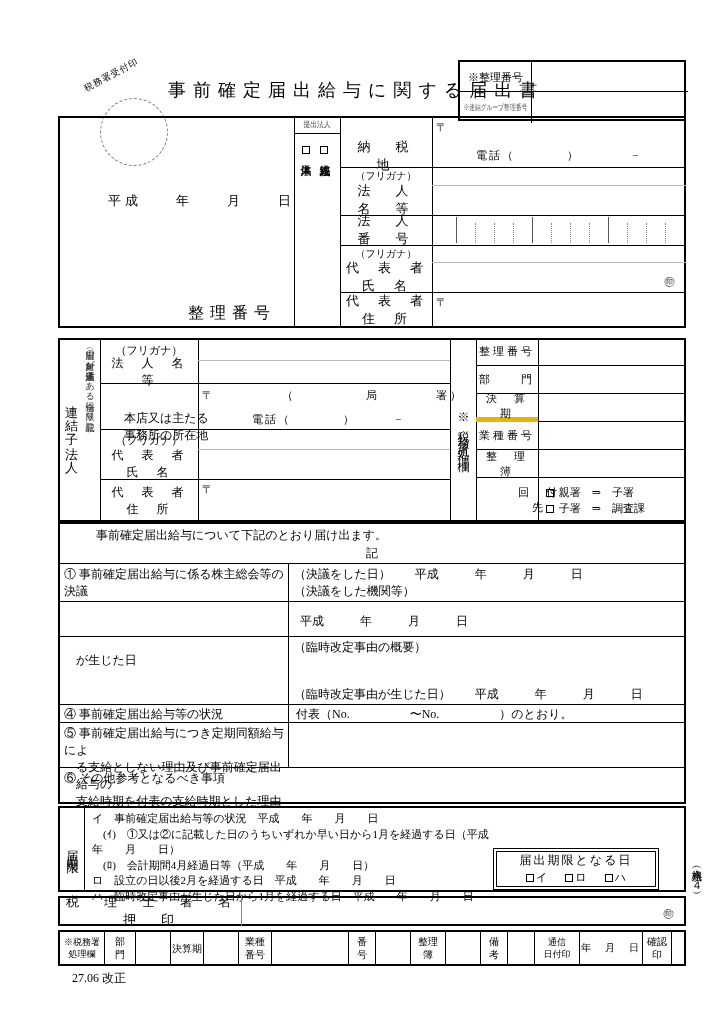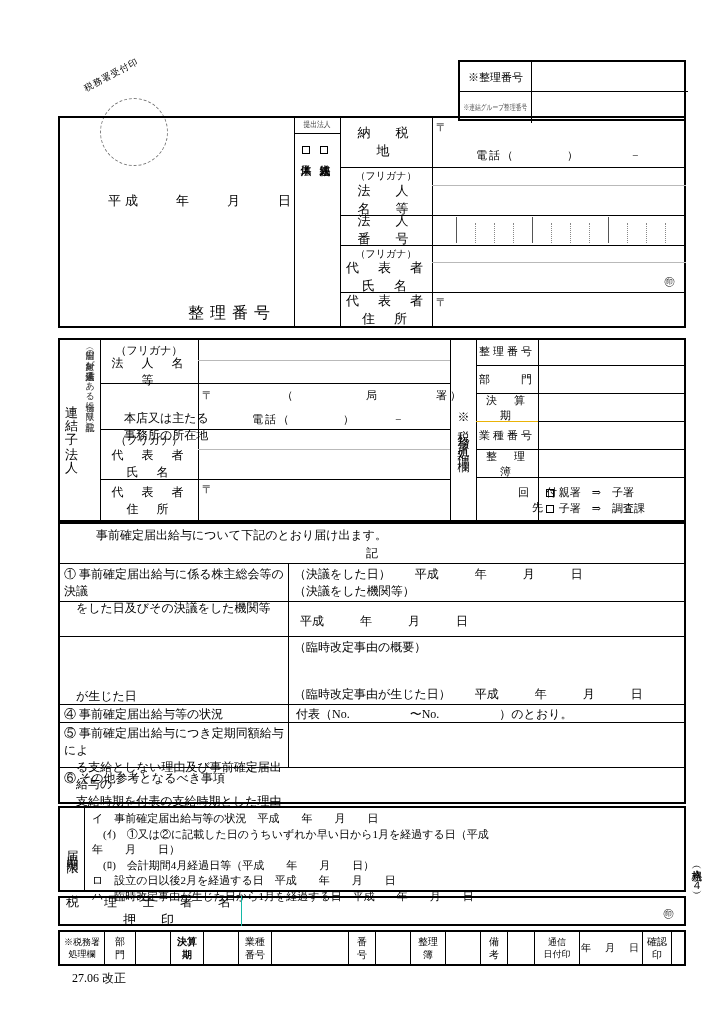--- a/index.html
+++ b/index.html
@@ -117,20 +117,23 @@
     <div class="abs" style="left:0; top:30px; width:228px; height:31px;">
       <div class="abs ctr bx" style="left:0; top:0; width:72px; height:31px; font-size:8px; border:none; border-right:1px solid #000;">
         <span style="transform:scaleX(0.72); white-space:nowrap; color:#555;">※連結グループ整理番号</span>
       </div>
       <div class="abs lft t11 pad4" style="left:72px; top:0; width:156px; height:31px;">
         <span></span>
       </div>
     </div>
   </div>
 
+  <div class="abs title" style="left:168px; top:78px; width:290px; height:26px;">
+    <span>事前確定届出給与に関する届出書</span>
+  </div>
 
   <div class="dashed-circle" style="left:100px; top:98px; width:68px; height:68px;"></div>
   <div class="stamp-label" style="left:88px; top:82px;">
     <span>税務署受付印</span>
   </div>
 
   <div class="abs bx-thick" style="left:58px; top:116px; width:628px; height:212px;"></div>
 
   <div class="abs t13" style="left:108px; top:192px; letter-spacing:4px;">
     <span>平成　　年　　月　　日</span>
@@ -162,21 +165,21 @@
 
   <div class="abs" style="left:340px; top:116px; width:0; height:212px; border-left:1px solid #000;"></div>
 
   <div class="abs" style="left:432px; top:116px; width:0; height:212px; border-left:1px solid #000;"></div>
 
   <div class="abs" style="left:340px; top:167px; width:346px; height:0; border-top:1px solid #000;"></div>
   <div class="abs" style="left:340px; top:215px; width:346px; height:0; border-top:1px solid #000;"></div>
   <div class="abs" style="left:340px; top:245px; width:346px; height:0; border-top:1px solid #000;"></div>
   <div class="abs" style="left:340px; top:292px; width:346px; height:0; border-top:1px solid #000;"></div>
 
-  <div class="abs ctr t13 sp2" style="left:340px; top:116px; width:92px; height:51px;">
+  <div class="abs ctr t13 sp2" style="left:340px; top:130px; width:92px; height:51px;">
     <span>納　税　地</span>
   </div>
   <div class="abs t11" style="left:436px; top:120px;">
     <span>〒</span>
   </div>
   <div class="abs t11" style="left:476px; top:148px; letter-spacing:2px;">
     <span>電話（　　　　）　　　　−</span>
   </div>
   <div class="abs" style="left:432px; top:116px; width:254px; height:51px;"></div>
 
@@ -301,21 +304,21 @@
     <span></span>
   </div>
 
   <div class="abs ctr t11 sp1" style="left:476px; top:366px; width:62px; height:28px; border-bottom:1px solid #000;">
     <span>部　　門</span>
   </div>
   <div class="abs" style="left:538px; top:366px; width:148px; height:28px; border-bottom:1px solid #000;">
     <span></span>
   </div>
 
-  <div class="abs ctr t11 sp1" style="left:476px; top:394px; width:62px; height:28px; border-bottom:1px solid #eab308;">
+  <div class="abs ctr t11 sp1" style="left:476px; top:394px; width:62px; height:28px; border-bottom:5px solid #eab308;">
     <span>決　算　期</span>
   </div>
   <div class="abs" style="left:538px; top:394px; width:148px; height:28px; border-bottom:1px solid #000;">
     <span></span>
   </div>
 
   <div class="abs ctr t11 sp1" style="left:476px; top:422px; width:62px; height:28px; border-bottom:1px solid #000;">
     <span>業種番号</span>
   </div>
   <div class="abs" style="left:538px; top:422px; width:148px; height:28px; border-bottom:1px solid #000;">
@@ -359,35 +362,32 @@
   <div class="abs" style="left:58px; top:636px; width:628px; height:0; border-top:1px solid #000;"></div>
   <div class="abs" style="left:58px; top:704px; width:628px; height:0; border-top:1px solid #000;"></div>
   <div class="abs" style="left:58px; top:722px; width:628px; height:0; border-top:1px solid #000;"></div>
   <div class="abs" style="left:58px; top:767px; width:628px; height:0; border-top:1px solid #000;"></div>
 
   <div class="abs t12" style="left:64px; top:566px; width:222px; line-height:17px;">
     <div>
       <span>①</span>
       <span>事前確定届出給与に係る株主総会等の決議</span>
     </div>
-    <div style="padding-left:12px;">
-      <span>をした日及びその決議をした機関等</span>
-    </div>
   </div>
   <div class="abs t12" style="left:294px; top:566px; width:388px; line-height:17px;">
     <div>（決議をした日）　　平成　　　年　　　月　　　日</div>
     <div>（決議をした機関等）</div>
   </div>
 
   <div class="abs t12" style="left:300px; top:613px; width:380px;">
     <span>平成　　　年　　　月　　　日</span>
   </div>
 
   <div class="abs t12" style="left:64px; top:652px; width:222px; line-height:17px;">
-    <div style="padding-left:12px;margin-top:36px;">
+    <div style="padding-left:12px;">
       <span>が生じた日</span>
     </div>
   </div>
   <div class="abs t12" style="left:294px; top:639px; width:388px;">
     <span>（臨時改定事由の概要）</span>
   </div>
   <div class="abs t12" style="left:294px; top:686px; width:388px;">
     <span>（臨時改定事由が生じた日）　　平成　　　年　　　月　　　日</span>
   </div>
 
@@ -426,41 +426,57 @@
   <div class="abs" style="left:84px; top:806px; width:0; height:86px; border-left:1px solid #000;"></div>
 
   <div class="abs t11" style="left:92px; top:811px; width:400px; line-height:15.5px;">
     <div>イ　事前確定届出給与等の状況　平成　　年　　月　　日</div>
     <div>　(ｲ)　①又は②に記載した日のうちいずれか早い日から1月を経過する日（平成　　年　　月　　日）</div>
     <div>　(ﾛ)　会計期間4月経過日等（平成　　年　　月　　日）</div>
     <div>ロ　設立の日以後2月を経過する日　平成　　年　　月　　日</div>
     <div>ハ　臨時改定事由が生じた日から1月を経過する日　平成　　年　　月　　日</div>
   </div>
 
+  <div class="abs dbl-box" style="left:496px; top:851px; width:160px; height:36px; background:#fff;">
+    <div class="ctr t12" style="height:17px; letter-spacing:2px;">
+      <span>届出期限となる日</span>
+    </div>
+    <div class="ctr t11" style="height:17px;">
+      <span style="margin:0 9px;">
+        <span class="chk"></span><span>イ</span>
+      </span>
+      <span style="margin:0 9px;">
+        <span class="chk"></span><span>ロ</span>
+      </span>
+      <span style="margin:0 9px;">
+        <span class="chk"></span><span>ハ</span>
+      </span>
+    </div>
+  </div>
 
   <div class="abs bx-thick" style="left:58px; top:896px; width:628px; height:30px;"></div>
   <div class="abs ctr t13 sp2" style="left:62px; top:896px; width:180px; height:30px; border-right:1px solid #14b8a6;">
     <span>税　理　士　署　名　押　印</span>
   </div>
   <div class="abs" style="left:238px; top:896px; width:448px; height:30px;"></div>
   <div class="abs t11" style="left:663px; top:906px;">
     <span>㊞</span>
   </div>
 
   <div class="abs bx-thick" style="left:58px; top:930px; width:628px; height:36px; display:flex;">
     <div class="ctr t9" style="width:44px; border-right:1px solid #000; flex-direction:column; line-height:12px;">
       <div>※税務署</div>
       <div>処理欄</div>
     </div>
     <div class="ctr t10" style="width:30px; border-right:1px solid #000; flex-direction:column; line-height:13px;">
       <div>部</div>
       <div>門</div>
     </div>
     <div class="ctr t10" style="width:34px; border-right:1px solid #000;"></div>
-    <div class="ctr t10" style="width:32px; border-right:1px solid #000; flex-direction:column; line-height:13px;font-weight:bold;">
+    <div class="ctr t10" style="width:32px; border-right:1px solid #000; line-height:13px;">
       <div>決算</div>
       <div>期</div>
     </div>
     <div class="ctr t10" style="width:34px; border-right:1px solid #000;"></div>
     <div class="ctr t10" style="width:32px; border-right:1px solid #000; flex-direction:column; line-height:13px;">
       <div>業種</div>
       <div>番号</div>
     </div>
     <div class="ctr t10" style="width:76px; border-right:1px solid #000;"></div>
     <div class="ctr t10" style="width:26px; border-right:1px solid #000; flex-direction:column; line-height:13px;">

